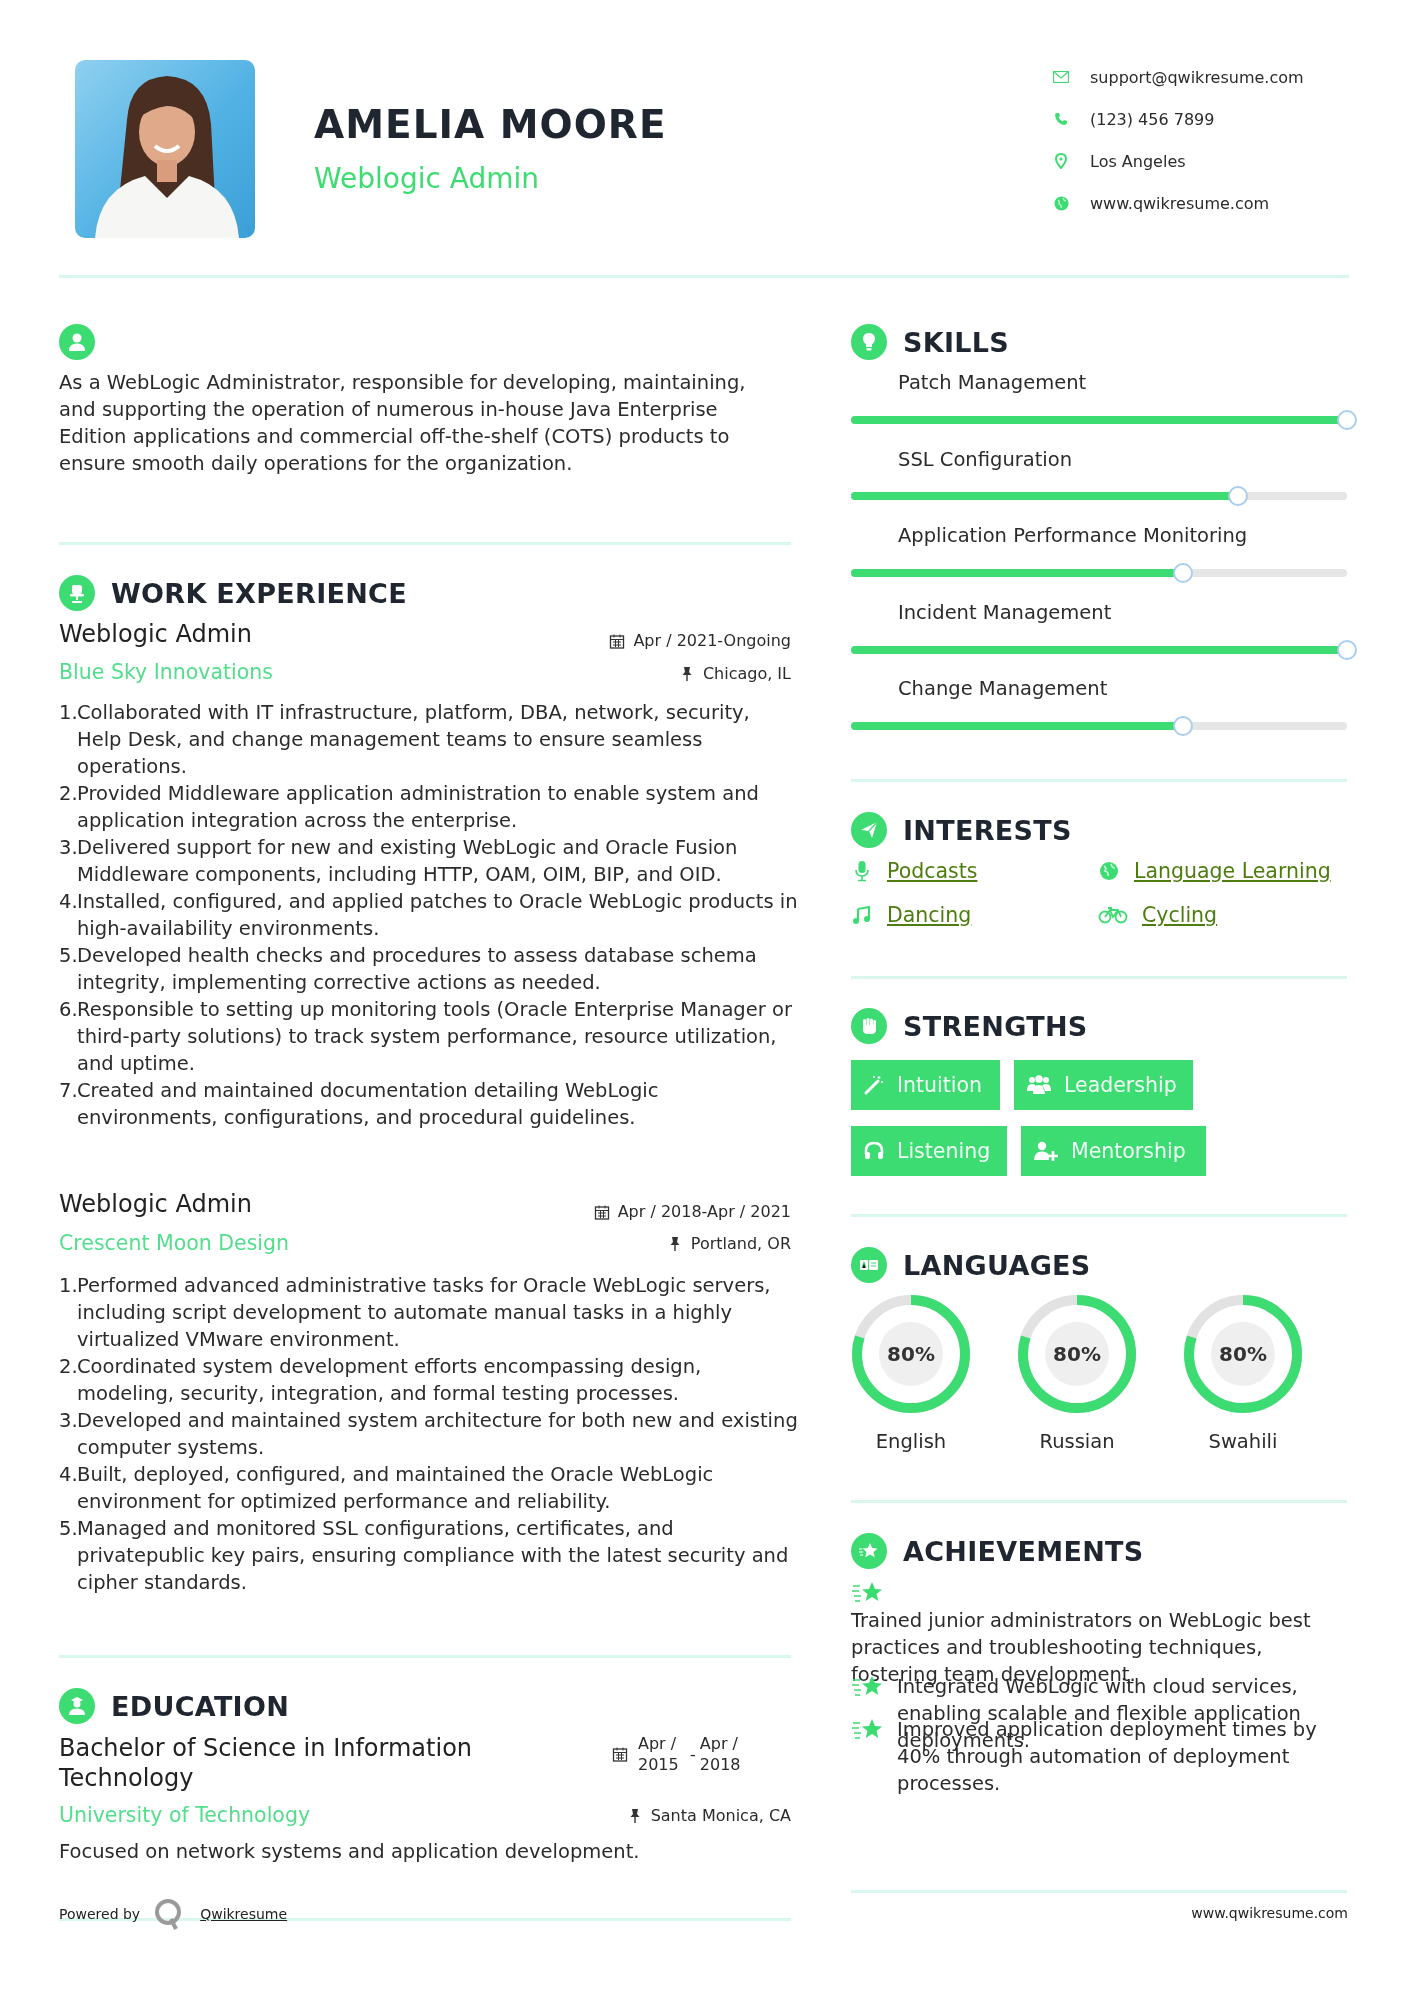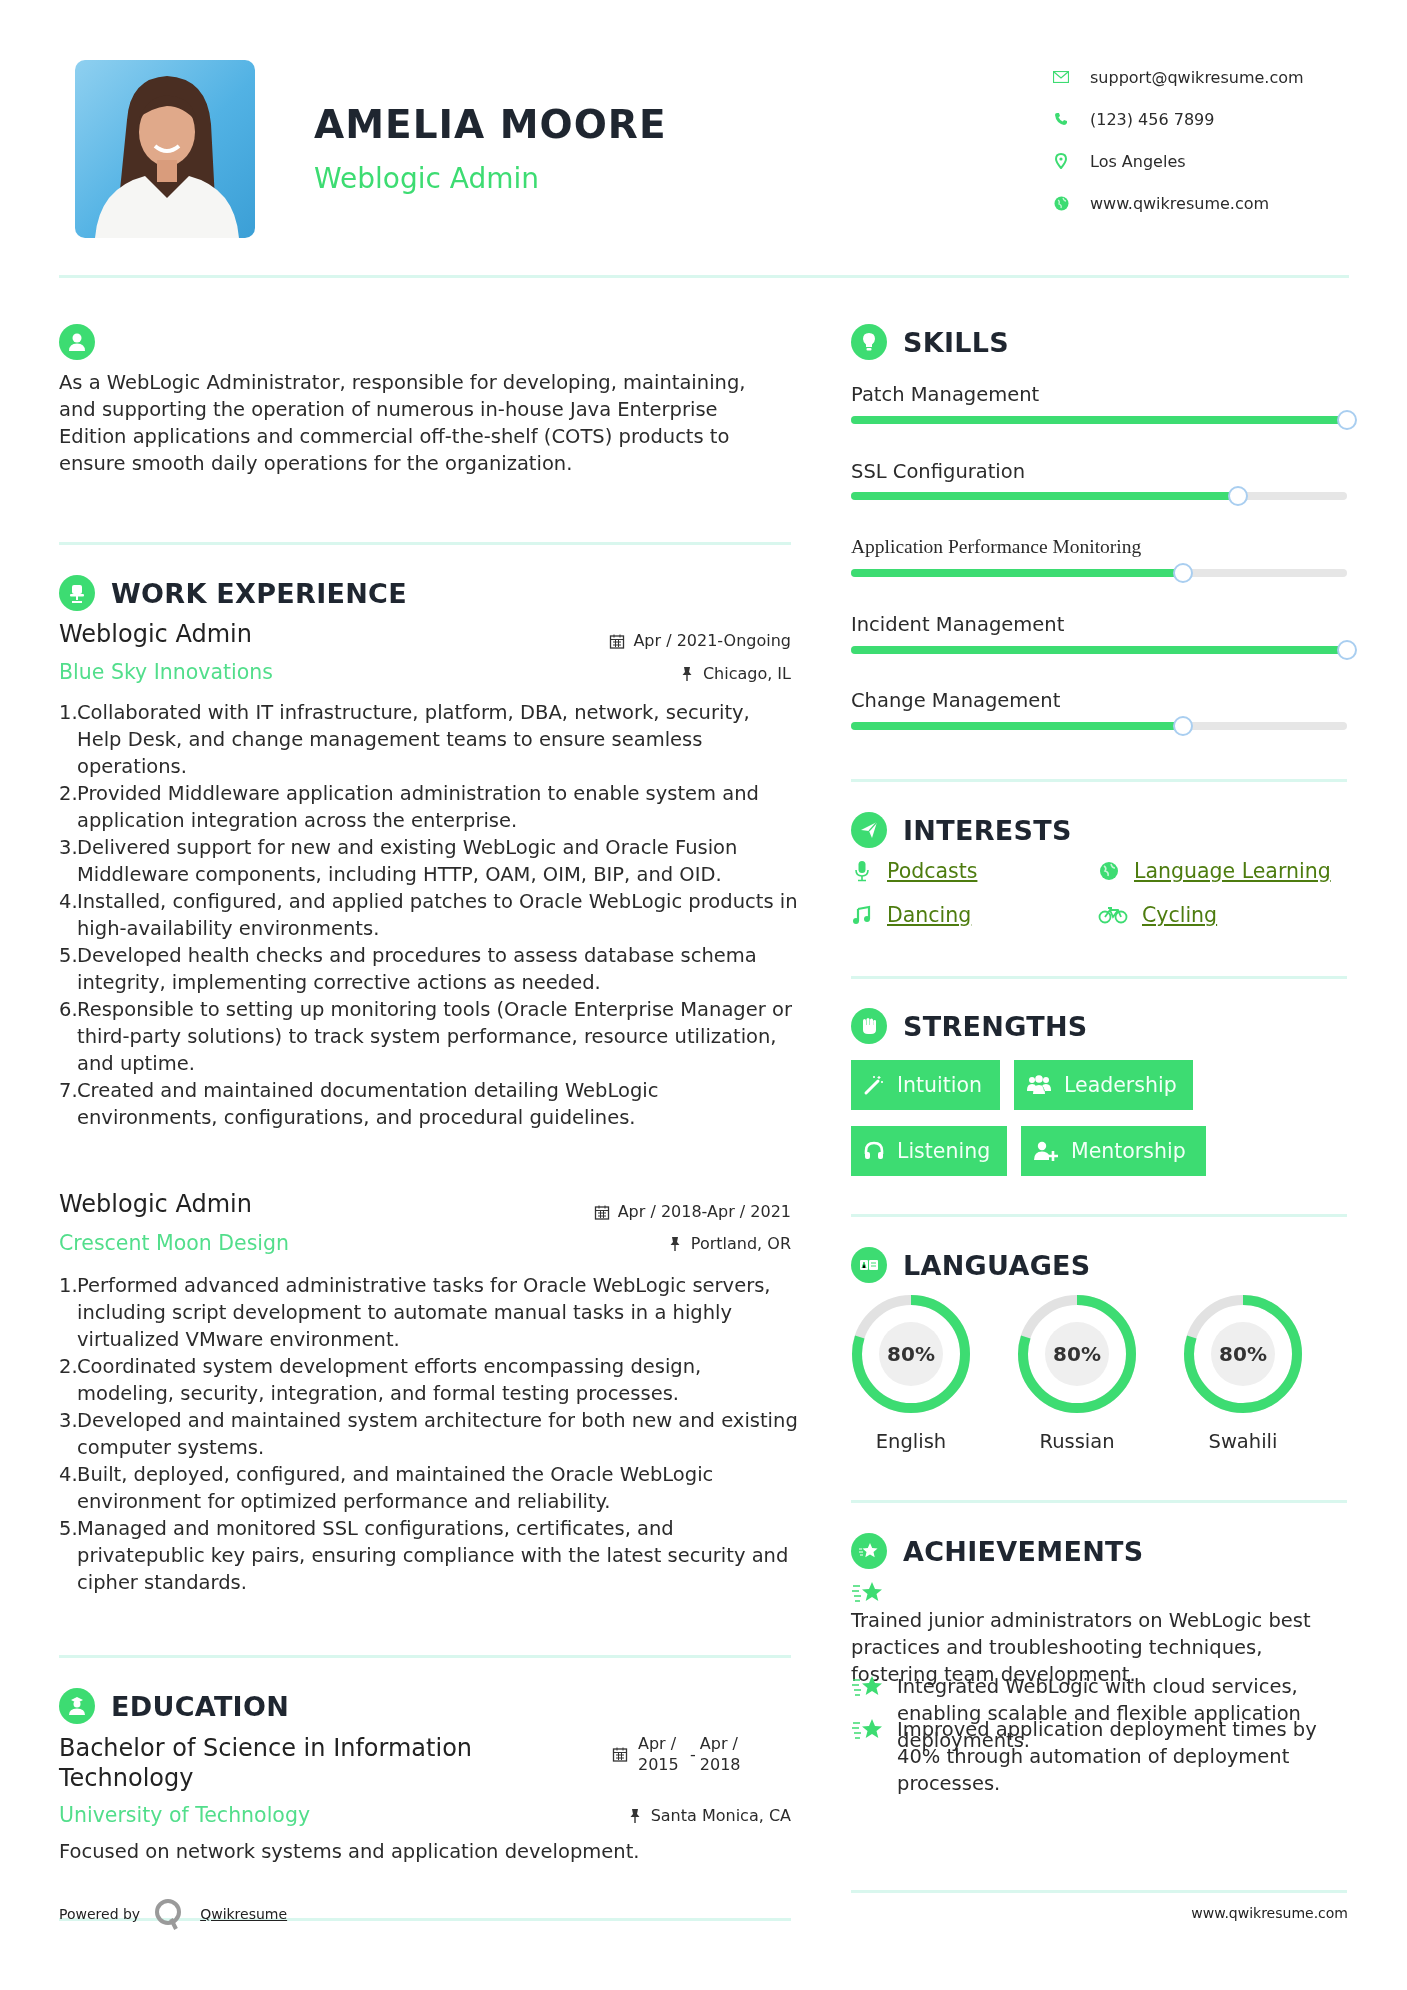--- a/index.html
+++ b/index.html
@@ -29,21 +29,21 @@
   .para { position: absolute; font-size: 19.5px; line-height: 27px; color: #2b2b2b; }
   .job-title { position: absolute; font-size: 24px; color: #222; white-space: nowrap; }
   .company { position: absolute; font-size: 20.5px; color: #52de8b; white-space: nowrap; }
   .meta { position: absolute; font-size: 16px; color: #2b2b2b; white-space: nowrap; display: flex; align-items: center; justify-content: flex-end; }
   .meta .mi { display: inline-flex; width: 16px; height: 16px; margin-right: 8px; }
   ol.bul { position: absolute; font-size: 19.5px; line-height: 27px; color: #2b2b2b; padding-left: 18px; list-style: none; }
   ol.bul li { position: relative; padding-left: 0; }
   ol.bul li .num { position: absolute; left: -18px; }
 
   
-  .skill-label { position: absolute; left: 851px; font-size: 19.5px; color: #2b2b2b; white-space: nowrap; margin-top: 12px; }
+  .skill-label { position: absolute; left: 898px; font-size: 19.5px; color: #2b2b2b; white-space: nowrap; }
   .track { position: absolute; left: 851px; width: 496px; height: 8px; border-radius: 4px; background: #e6e6e6; }
   .fill { position: absolute; left: 0; top: 0; height: 8px; border-radius: 4px; background: #3ddc72; }
   .knob { position: absolute; top: -6px; width: 20px; height: 20px; border-radius: 50%; background: #ffffff; border: 2px solid #a9cef0; margin-left: -10px; }
 
   
   .interest { position: absolute; display: flex; align-items: center; font-size: 20.5px; color: #4d7c0f; white-space: nowrap; text-decoration: underline; }
   .interest .ii { width: 22px; height: 22px; margin-right: 14px; display: inline-flex; align-items: center; justify-content: center; }
 
   
   .chip { position: absolute; height: 50px; background: #3ddc72; color: #f2fff7; font-size: 20.5px; display: flex; align-items: center; padding: 0 12px; white-space: nowrap; }
@@ -255,21 +255,21 @@
       <div class="fill" style="width:100%;"></div>
       <div class="knob" style="left:100%;"></div>
     </div>
 
   <div class="skill-label" style="top:448px;">SSL Configuration</div>
   <div class="track" style="top:492px;">
       <div class="fill" style="width:78%;"></div>
       <div class="knob" style="left:78%;"></div>
     </div>
 
-  <div class="skill-label" style="top:524px;font-family:Liberation Serif, serif;">Application Performance Monitoring</div>
+  <div class="skill-label" style="top:524px;">Application Performance Monitoring</div>
   <div class="track" style="top:569px;">
       <div class="fill" style="width:67%;"></div>
       <div class="knob" style="left:67%;"></div>
     </div>
 
   <div class="skill-label" style="top:601px;">Incident Management</div>
   <div class="track" style="top:646px;">
       <div class="fill" style="width:100%;"></div>
       <div class="knob" style="left:100%;"></div>
     </div>

